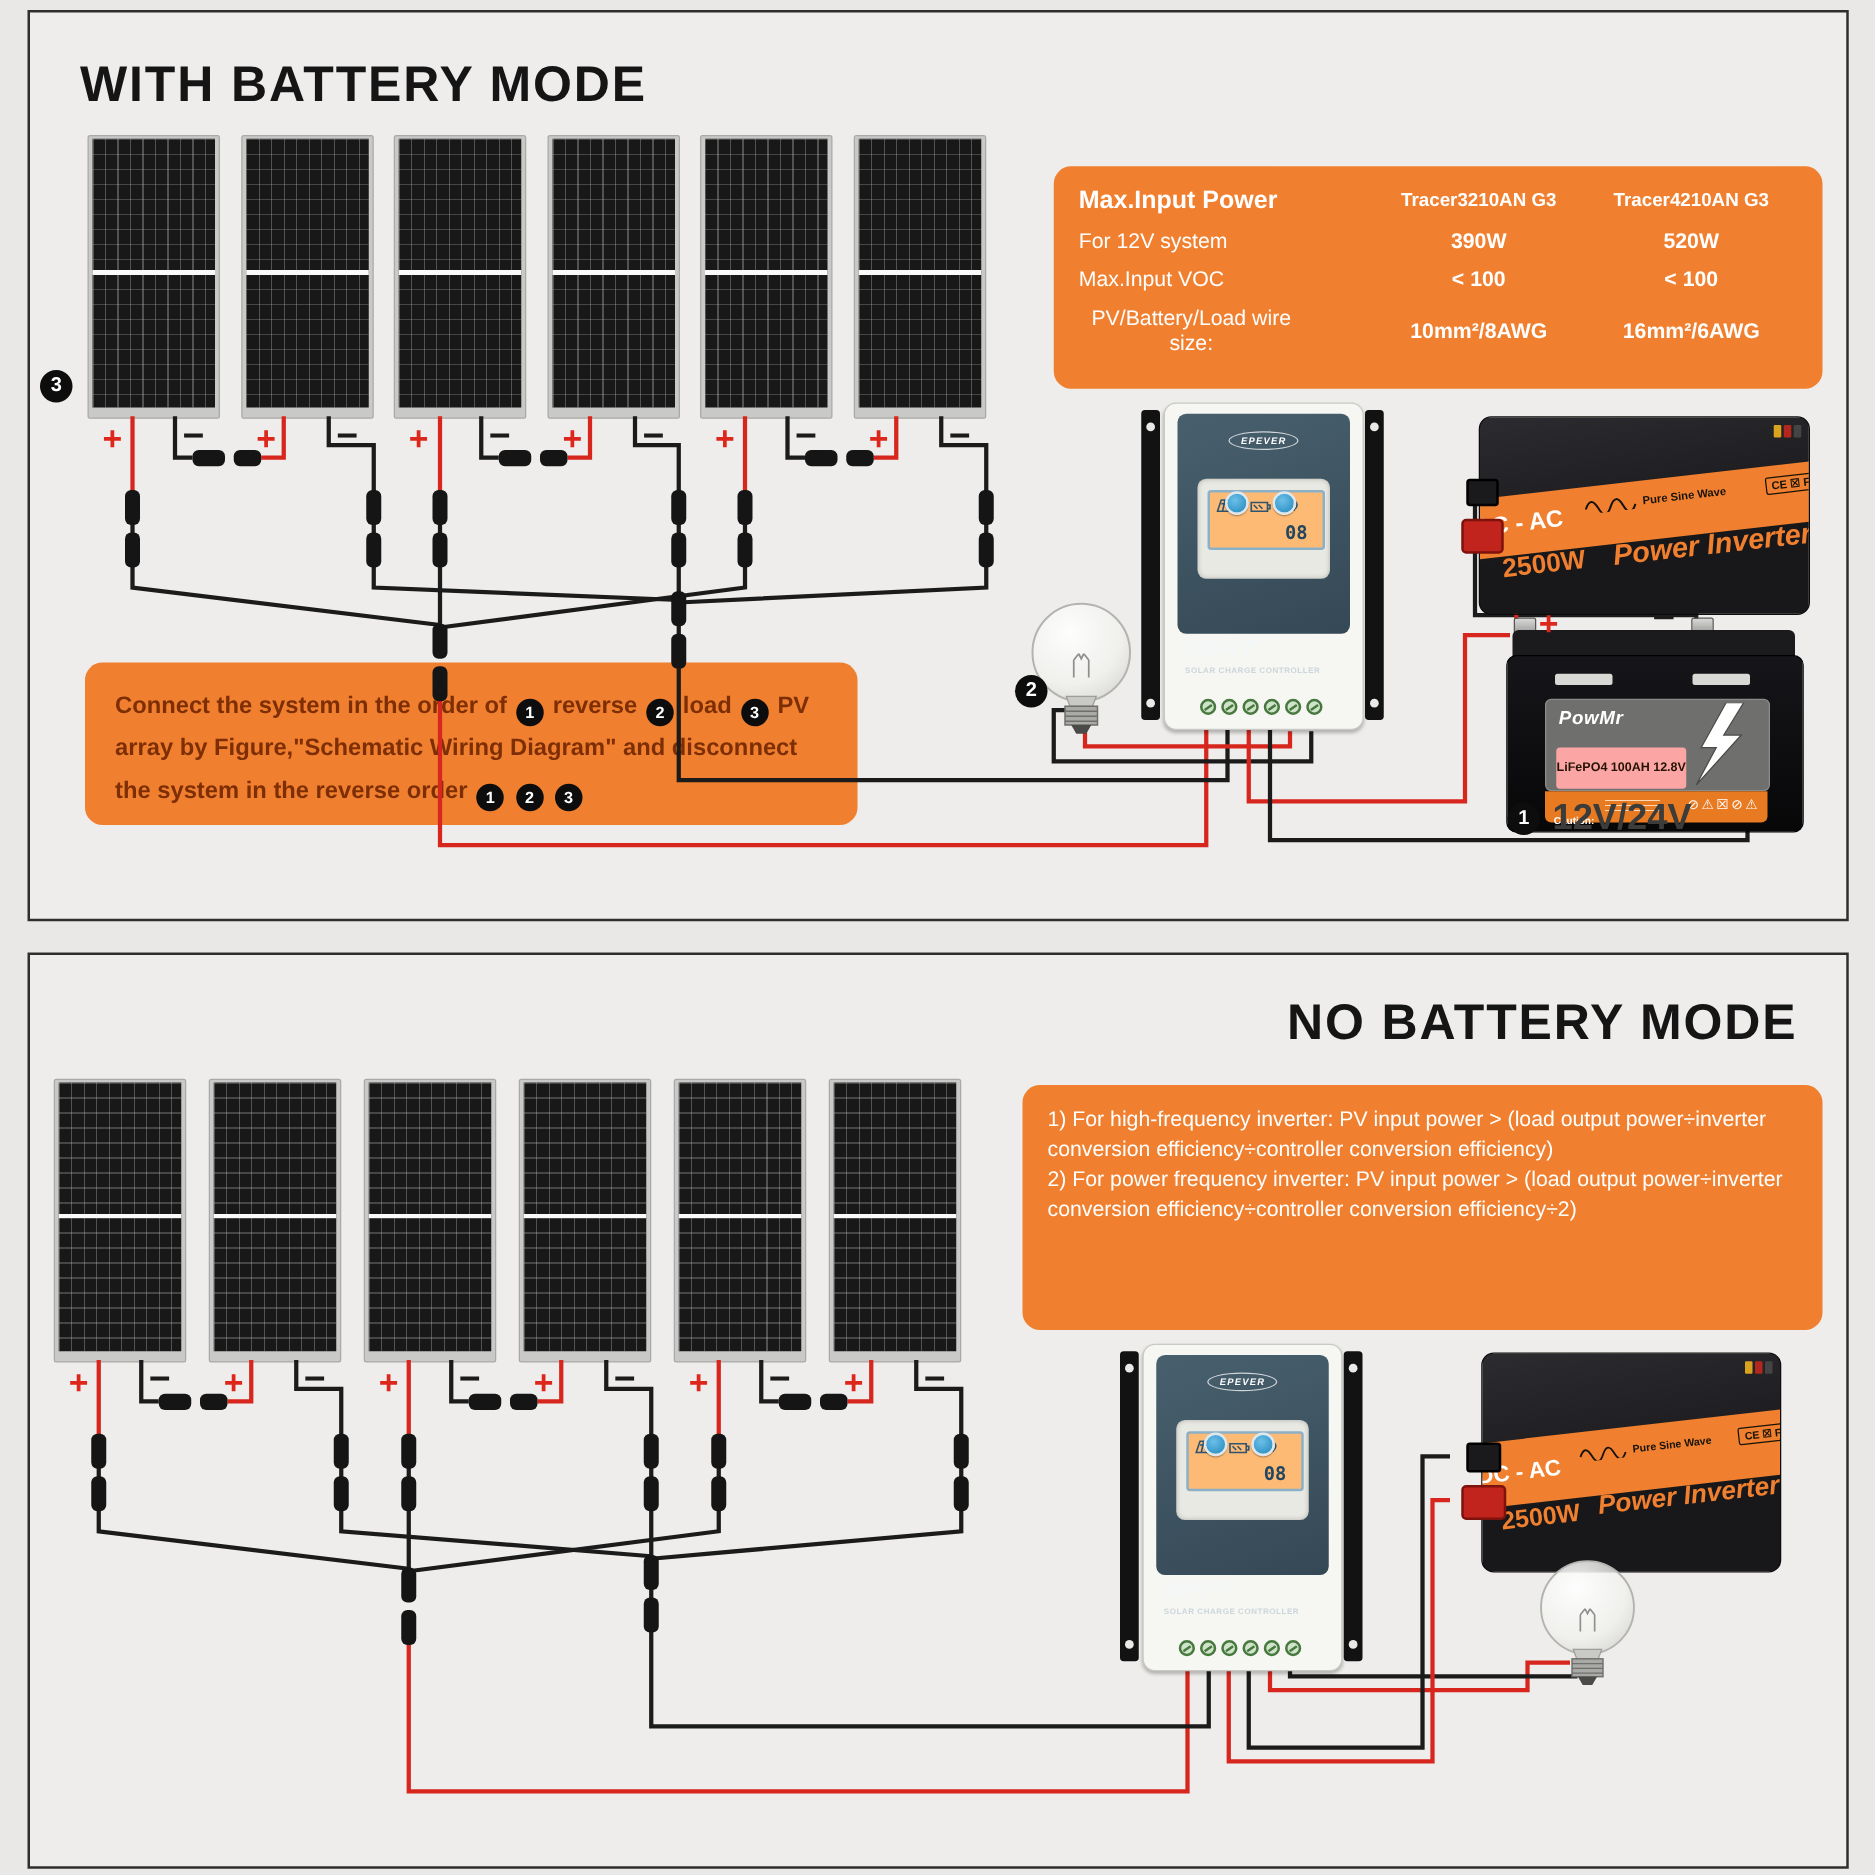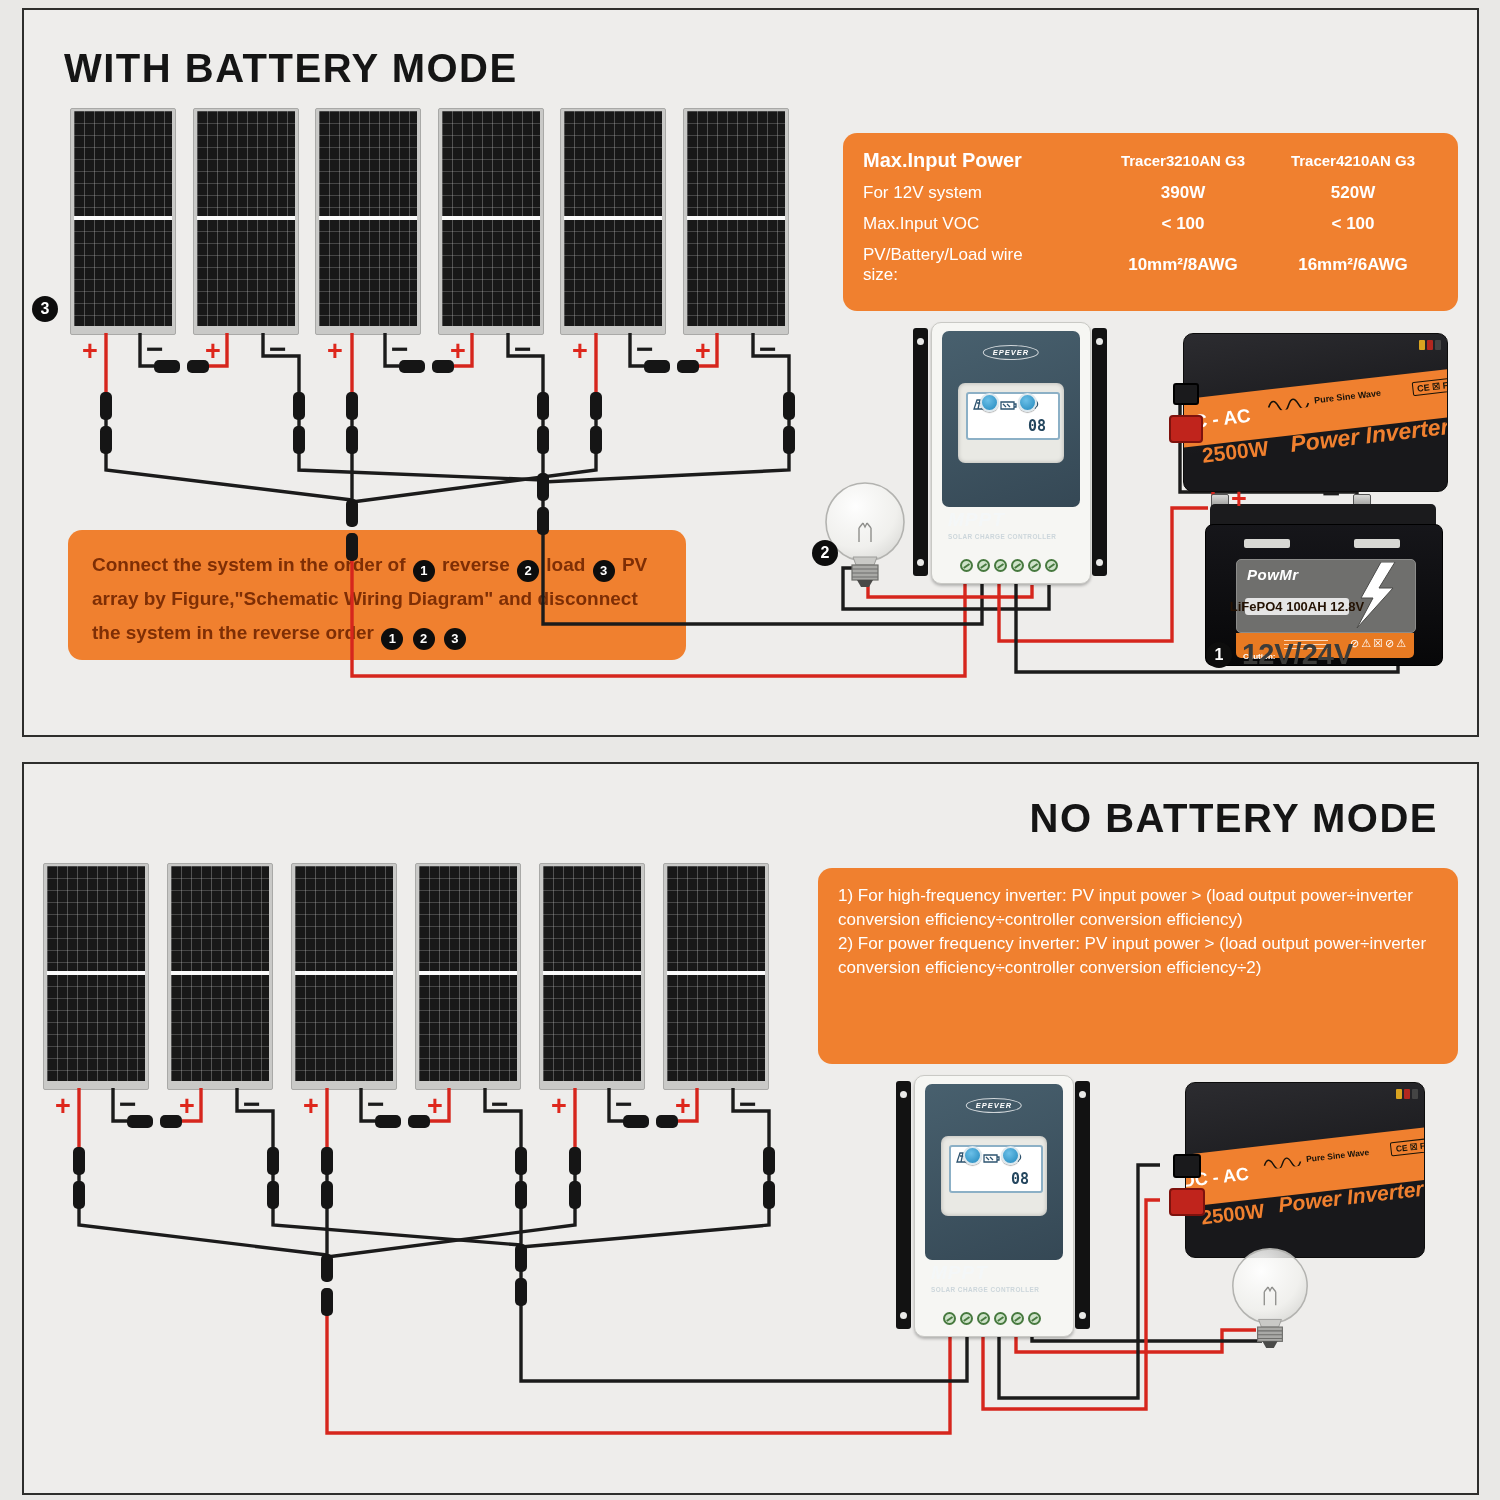--- a/index.html
+++ b/index.html
@@ -43,21 +43,21 @@
   .ctrl .rail{position:absolute;width:15px;height:248px;background:#121212;border-radius:3px;top:6px;}
   .ctrl .rail .hole{position:absolute;left:4px;width:7px;height:7px;border-radius:50%;background:#e9e9e7;}
   .ctrl .body{position:absolute;left:0;top:0;width:158px;height:260px;background:#f6f6f3;border:1px solid #c9c9c5;
               border-radius:10px;box-shadow:0 2px 3px rgba(0,0,0,.25);}
   .ctrl .face{position:absolute;left:10px;top:8px;width:138px;height:176px;border-radius:7px;
               background:linear-gradient(160deg,#48606e,#354855);}
   .ctrl .logo{position:absolute;left:50%;transform:translateX(-50%);top:14px;border:1px solid rgba(255,255,255,.75);
               border-radius:50%;padding:2px 9px;color:#fff;font-size:7.5px;font-weight:700;font-style:italic;letter-spacing:1px;}
   .ctrl .lcdhouse{position:absolute;left:16px;top:52px;width:106px;height:80px;background:#e9e9e4;border-radius:7px;
                   box-shadow:inset 0 0 4px rgba(0,0,0,.25);}
-  .ctrl .lcd{position:absolute;left:8px;top:9px;width:90px;height:44px;background:#ffffff;border:2px solid #8cb0c6;border-radius:3px;}
+  .ctrl .lcd{position:absolute;left:8px;top:9px;width:90px;height:44px;background:#fdba74;border:2px solid #8cb0c6;border-radius:3px;}
   .ctrl .lcdval{position:absolute;right:12px;bottom:3px;font-family:"DejaVu Sans Mono",monospace;
                 font-size:15px;font-weight:700;color:#24465e;}
   .ctrl .btn{position:absolute;top:62px;width:15px;height:15px;border-radius:50%;
              background:radial-gradient(circle at 40% 35%,#6cc0e8,#2187bc);border:2px solid #dde8ee;box-shadow:0 1px 1px rgba(0,0,0,.3);}
   .ctrl .mppt{position:absolute;left:16px;top:186px;font-size:19px;font-weight:900;font-style:italic;color:#f4f7f8;letter-spacing:1px;}
   .ctrl .sub{position:absolute;left:16px;top:210px;font-size:6.4px;font-weight:700;color:#ccd6db;letter-spacing:.45px;}
   .ctrl .terms{position:absolute;left:28px;top:236px;width:110px;height:16px;}
   .ctrl .term{position:absolute;top:0;width:13px;height:13px;border-radius:50%;background:#cfe3ca;
               border:2px solid #47793f;box-sizing:border-box;}
   .ctrl .term:after{content:"";position:absolute;left:1px;top:4px;width:7px;height:1.6px;background:#47793f;transform:rotate(-35deg);}
@@ -78,22 +78,22 @@
   
   .batt{position:absolute;width:240px;height:176px;z-index:20;}
   .batt .post{position:absolute;top:0;width:16px;height:14px;background:linear-gradient(#d8d8d6,#8f8f8d);
               border:1px solid #555;border-radius:2px;}
   .batt .cap{position:absolute;left:7px;top:10px;width:226px;height:24px;background:#1b1b1d;border-radius:5px 5px 0 0;}
   .batt .bod{position:absolute;left:2px;top:30px;width:236px;height:140px;background:linear-gradient(#16161a,#070708);
              border-radius:8px;border:1px solid #000;}
   .batt .handle{position:absolute;top:14px;width:46px;height:9px;background:#d8d8d4;border-radius:2px;}
   .batt .label{position:absolute;left:30px;top:34px;width:178px;height:72px;background:#6f6f6d;border-radius:5px;border:1px solid #8c8c8a;}
   .batt .brand{position:absolute;left:10px;top:6px;color:#fff;font-weight:800;font-style:italic;font-size:15px;letter-spacing:.5px;}
-  .batt .badge{position:absolute;left:8px;top:38px;width:104px;height:17px;background:#e5e5e5;border-radius:3px;
-               color:#241203;font-size:13px;font-weight:800;display:flex;align-items:center;justify-content:center;white-space:nowrap;}
+  .batt .badge{position:absolute;left:8px;top:38px;width:104px;height:33px;background:#fca5a5;border-radius:3px;
+               color:#241203;font-size:10px;font-weight:800;display:flex;align-items:center;justify-content:center;white-space:nowrap;}
   .batt .caution{position:absolute;left:30px;top:108px;width:178px;height:25px;background:#e87a22;border-radius:0 0 5px 5px;}
   .batt .cautxt{position:absolute;left:7px;top:7px;color:#fff;font-size:8px;font-weight:800;margin-top:12px;}
   .batt .caulines{position:absolute;left:48px;top:7px;width:44px;height:11px;
      background:repeating-linear-gradient(to bottom,#ffd9b8 0 1px,transparent 1px 4px);}
   .batt .cauicons{position:absolute;right:6px;top:4px;color:#fff;font-size:11px;letter-spacing:2px;}
   .voltlabel{position:absolute;font-size:29px;font-weight:700;color:#3c3c3a;z-index:25;}
   .termlabel{position:absolute;font-weight:900;z-index:26;line-height:1;}
   svg.wires{position:absolute;left:0;top:0;z-index:12;pointer-events:none;}
   svg.bulb{z-index:22;}
   .wr{fill:none;stroke:#d6261d;stroke-width:3.4;}
@@ -150,21 +150,21 @@
       <div class="lab">For 12V system</div>
       <div class="val">390W</div>
       <div class="val">520W</div>
     </div>
     <div class="row">
       <div class="lab">Max.Input VOC</div>
       <div class="val">&lt; 100</div>
       <div class="val">&lt; 100</div>
     </div>
     <div class="row" style="margin-bottom:0;">
-      <div class="lab" style="width:180px;">PV/Battery/Load wire size:</div>
+      <div class="lab" style="width:180px;text-align:center;">PV/Battery/Load wire size:</div>
       <div class="val">10mm²/8AWG</div>
       <div class="val">16mm²/6AWG</div>
     </div>
   </div>
 
   <div class="obox note1" style="left:68px;top:530px;width:618px;height:130px;">
     <span>Connect the system in the order of</span>
     <span class="inbadge">1</span>
     <span>reverse</span>
     <span class="inbadge">2</span>

